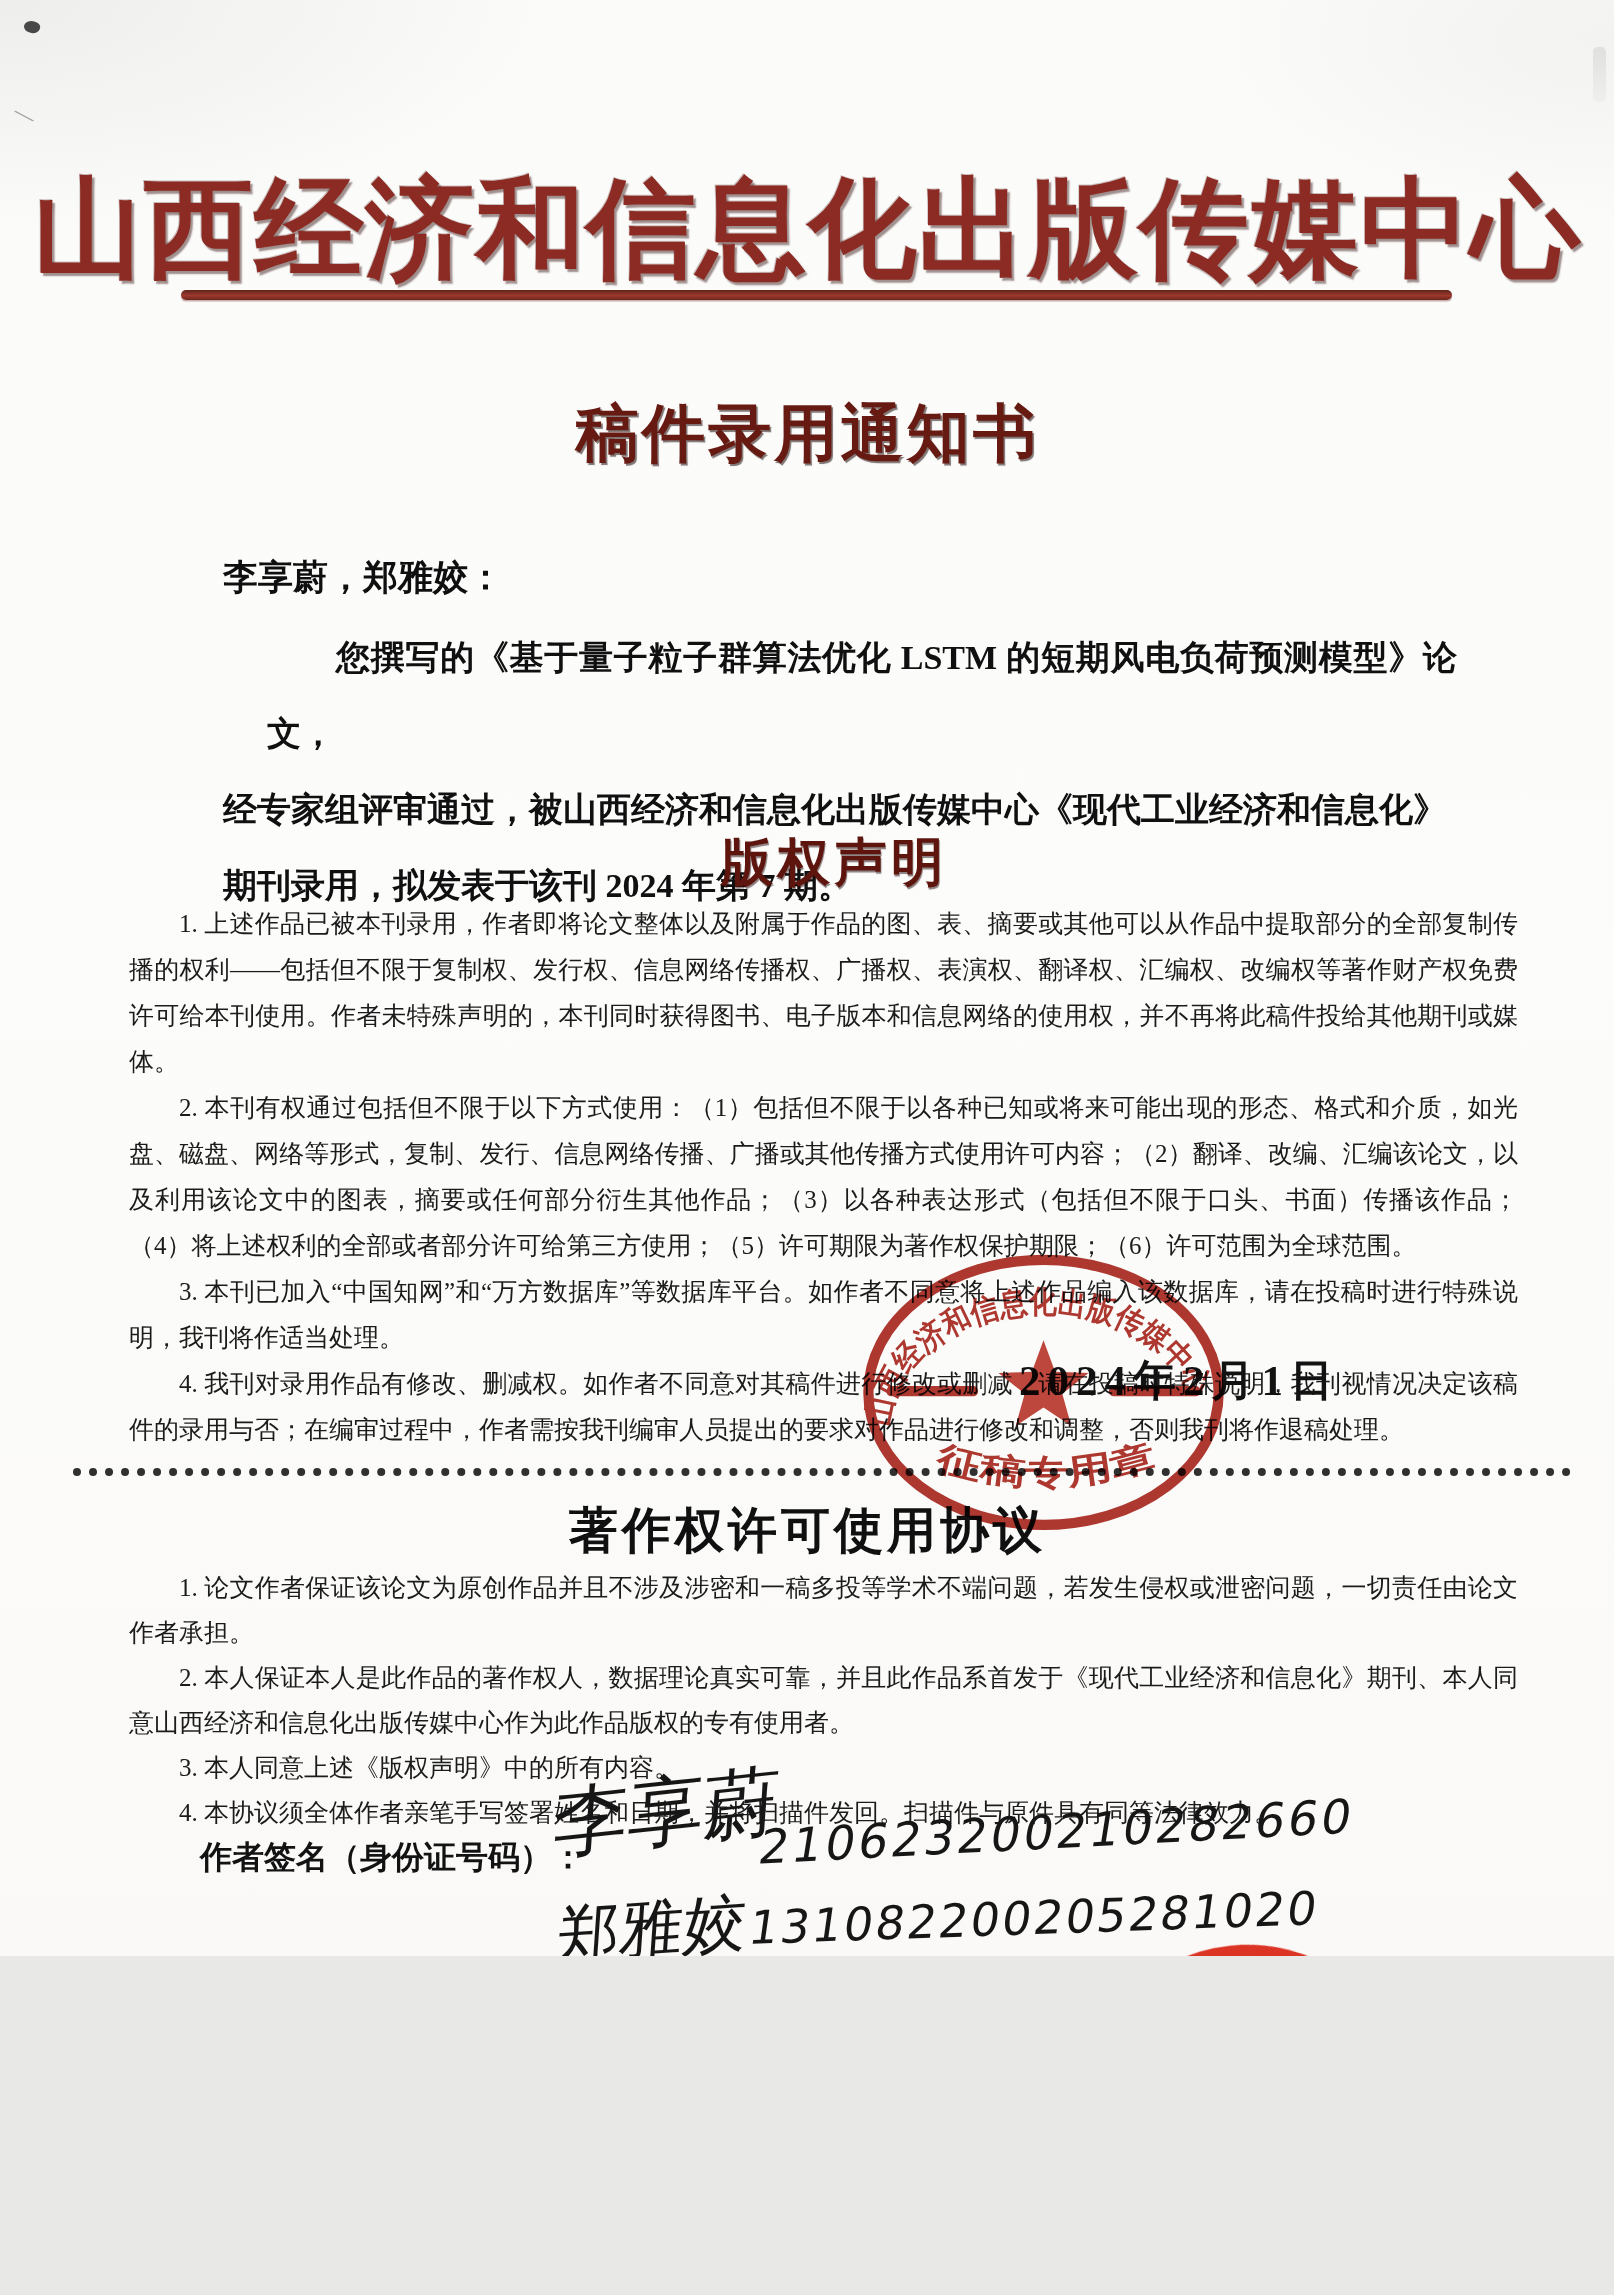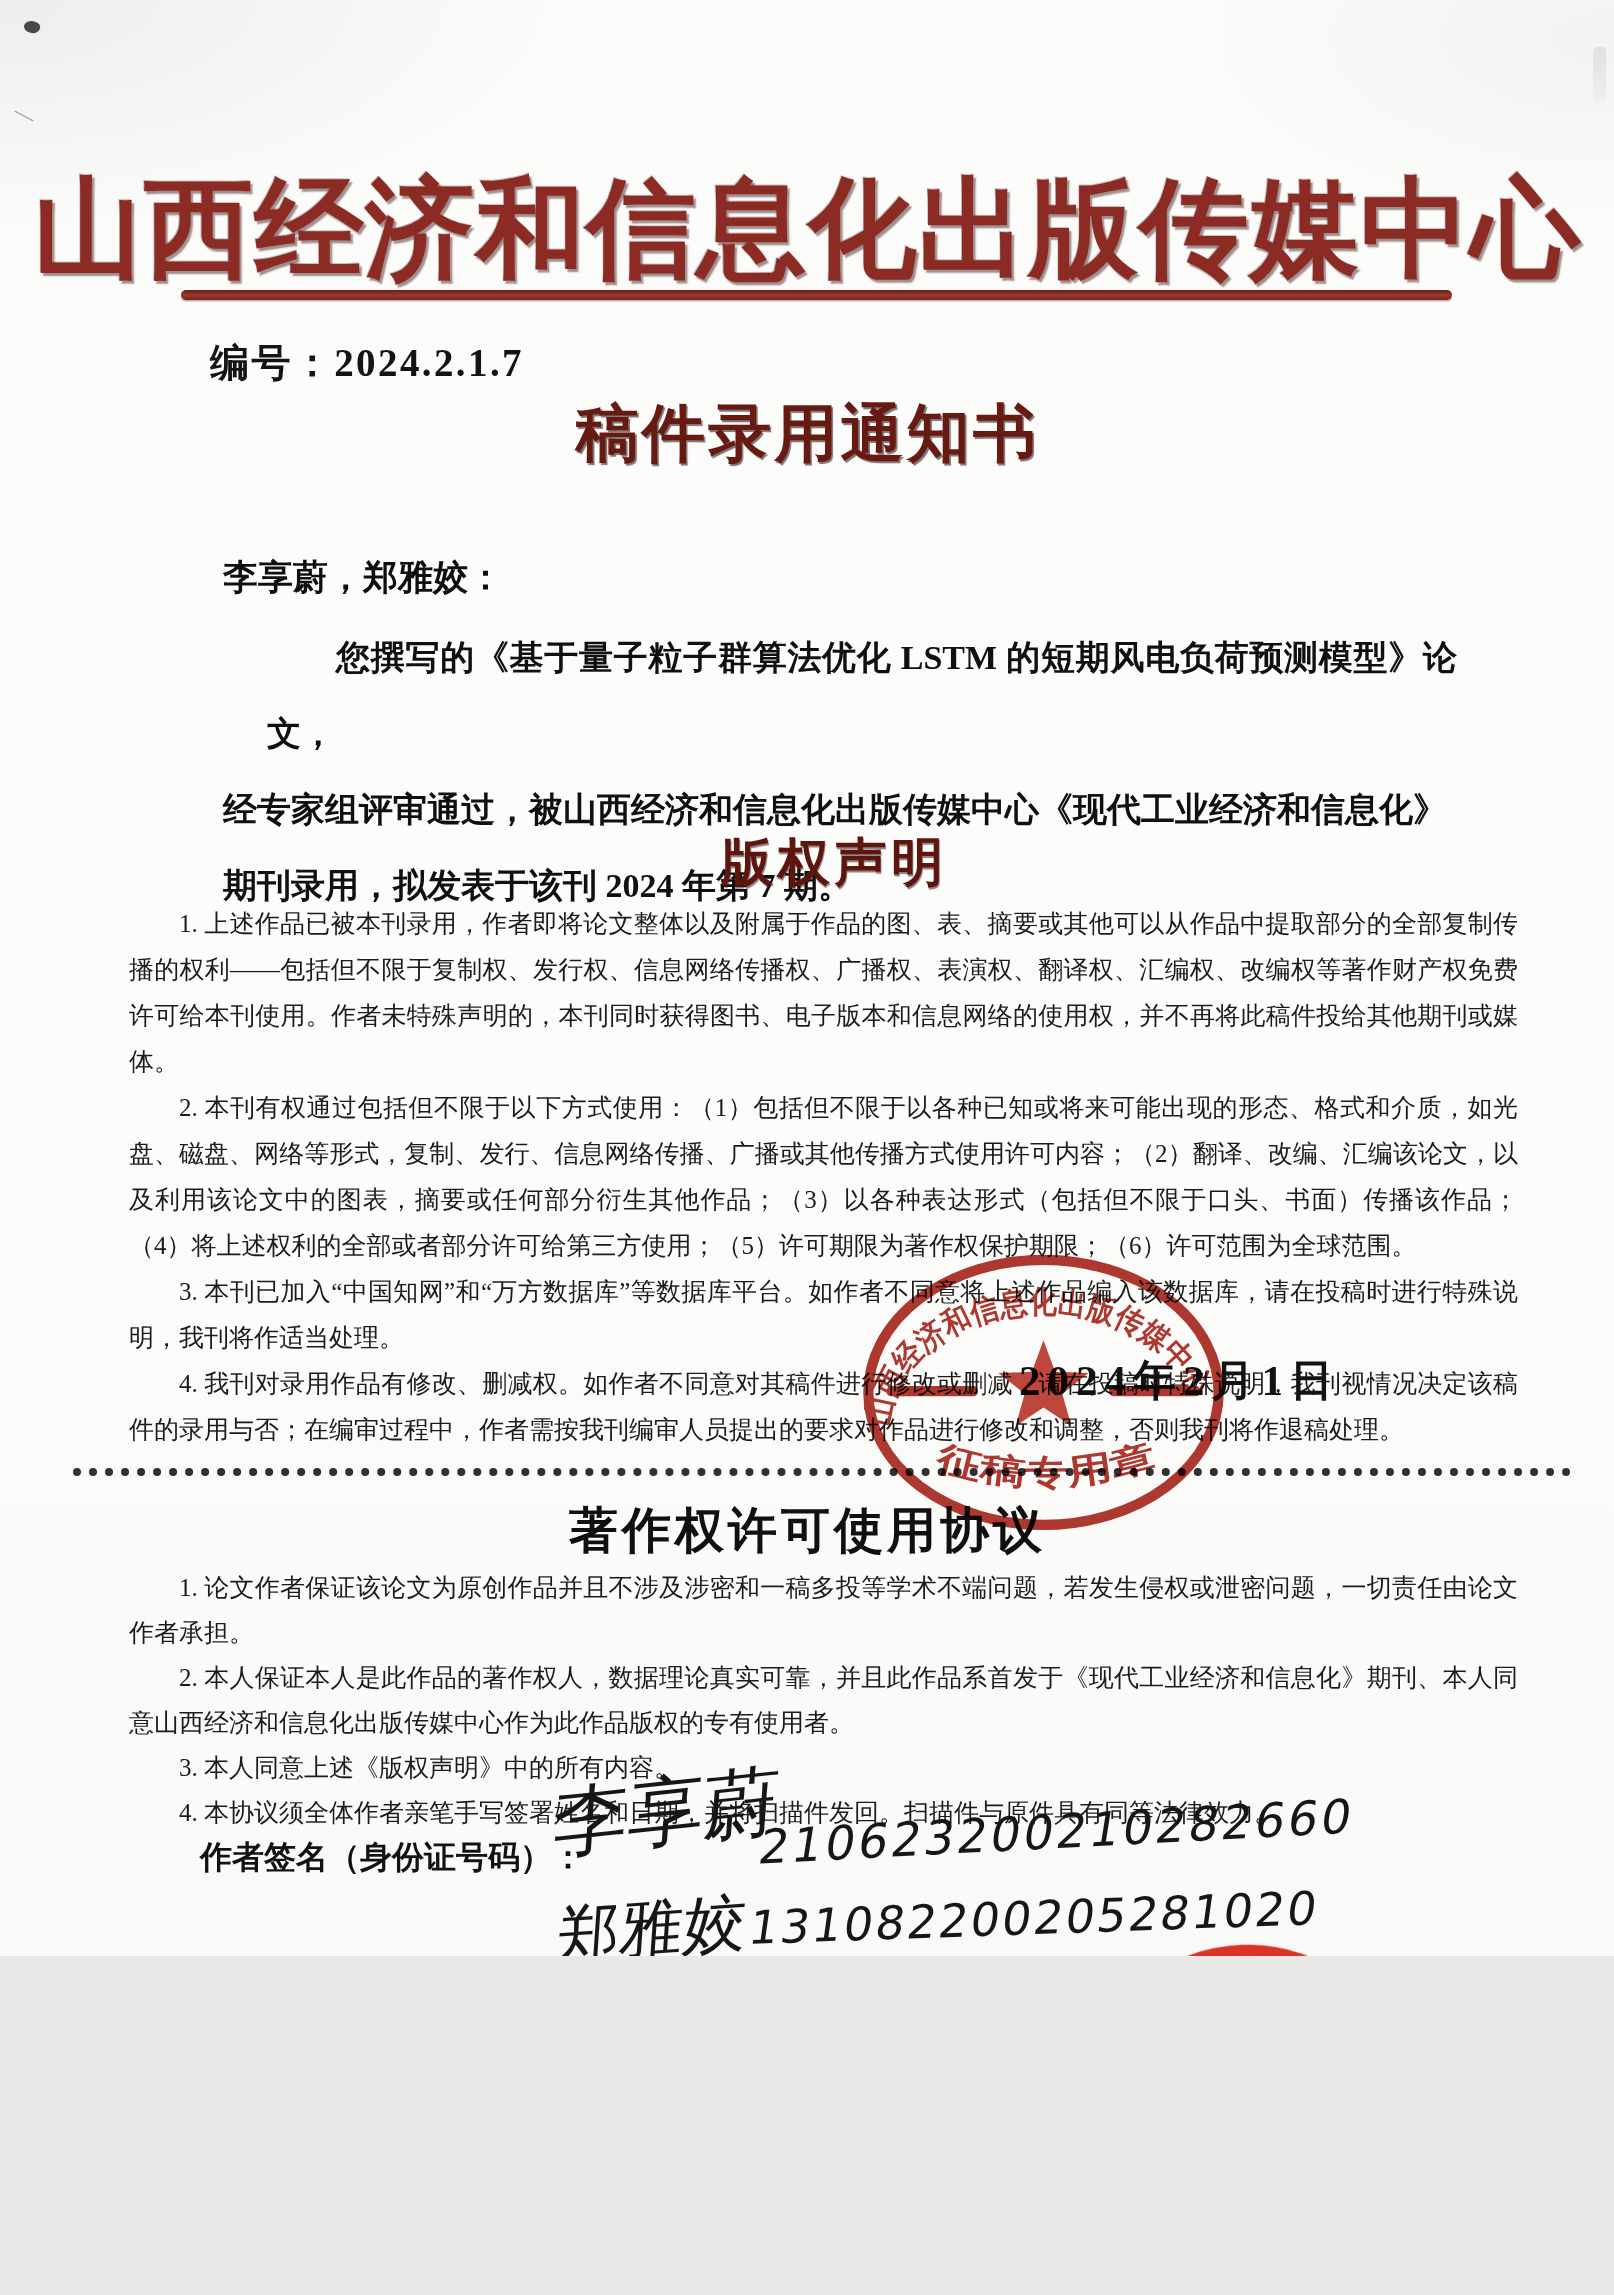--- a/index.html
+++ b/index.html
@@ -79,21 +79,20 @@
 <body>
 
 <div id="page">
 
   <div class="abs speck-1"></div>
   <div class="abs speck-2"></div>
   <div class="abs speck-3"></div>
 
   <div class="abs center org-title">山西经济和信息化出版传媒中心</div>
   <div class="abs header-rule"></div>
-  <div class="abs doc-no">编号：2024.2.1.7</div>
   <div class="abs center notice-title">稿件录用通知书</div>
 
   <div class="abs salutation">李享蔚，郑雅姣：</div>
 
   <div class="abs notice-body">
     <div class="indent">您撰写的《基于量子粒子群算法优化 LSTM 的短期风电负荷预测模型》论文，</div>
     <div>经专家组评审通过，被山西经济和信息化出版传媒中心《现代工业经济和信息化》</div>
     <div>期刊录用，拟发表于该刊 2024 年第 7 期。</div>
   </div>
 

